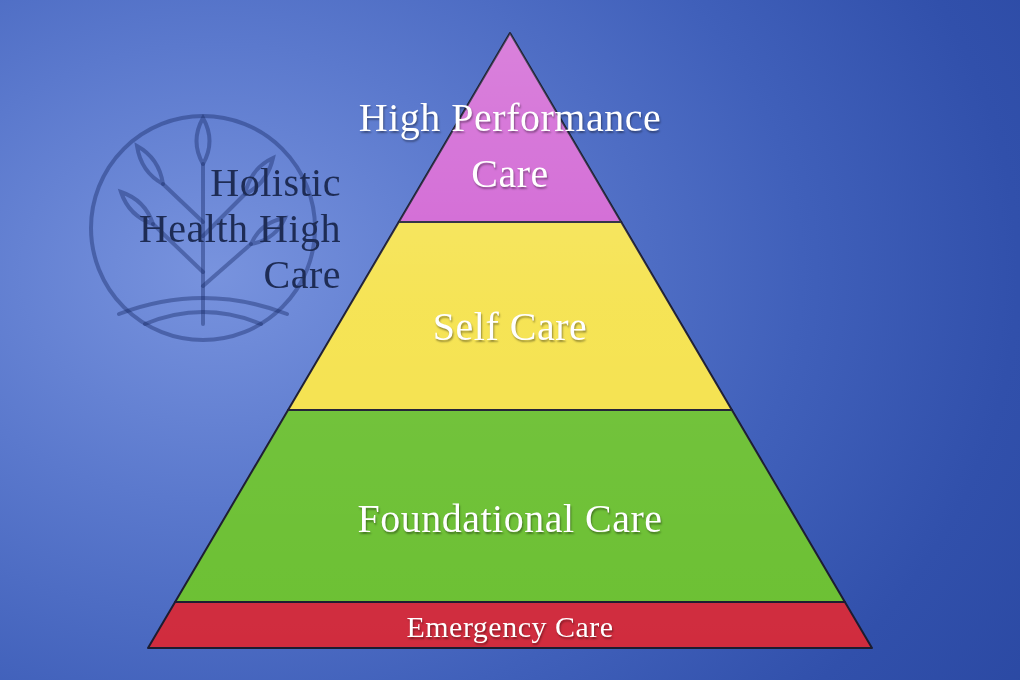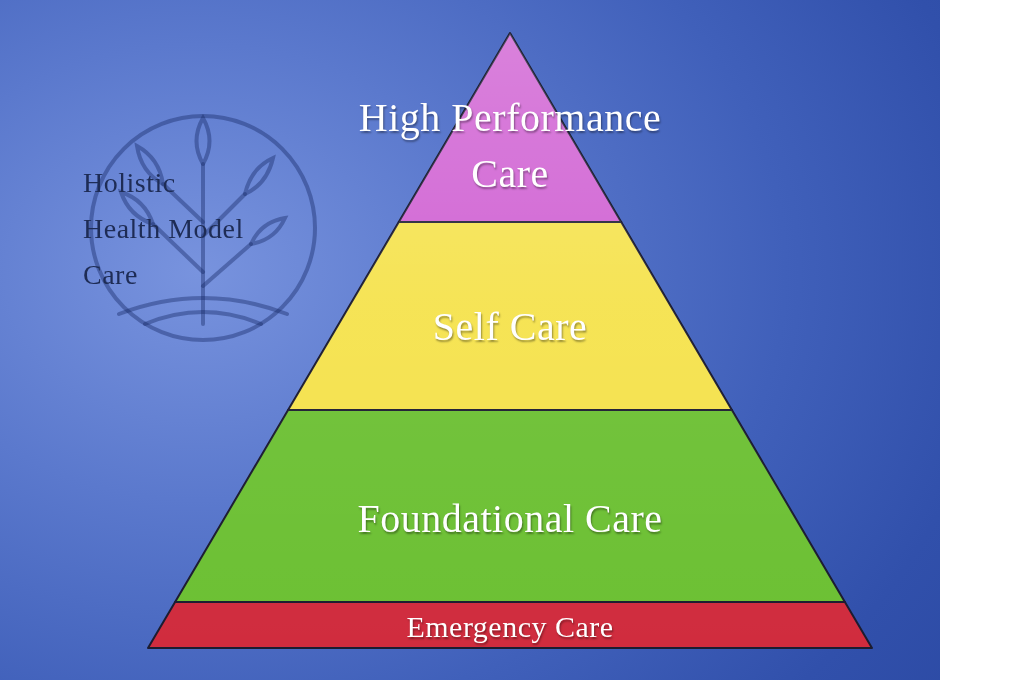--- a/index.html
+++ b/index.html
@@ -1,29 +1,29 @@
 <!DOCTYPE html>
 <html><head>
 <meta charset="utf-8">
 <style>
   html,body{margin:0;padding:0;}
   body{
     width:1020px;height:680px;overflow:hidden;
     font-family:"Liberation Serif","DejaVu Serif",serif;
   }
   .stage{
-    position:relative;width:940px;height:680px;
+    position:relative;width:1020px;height:680px;
     background:
       radial-gradient(ellipse 980px 760px at 21% 40%,
         #7893de 0%, #5b79cd 30%, #4060ba 60%, #3150ab 82%, #2b49a3 100%);
   }
   .stage svg{position:absolute;left:0;top:0;}
   .side-title{
-    position:absolute;left:83px;top:160px;width:240px;
-    text-align:left;font-size:28px;line-height:46px;
+    position:absolute;left:101px;top:160px;width:240px;
+    text-align:right;font-size:40px;line-height:46px;
     color:#1e2c55;letter-spacing:0.5px;
   }
   .side-title div{white-space:nowrap;}
   text.band-label{
     fill:#ffffff;
     text-anchor:middle;
     dominant-baseline:central;
     text-shadow:1px 2px 2px rgba(0,0,0,0.38);
     letter-spacing:0.5px;
   }
@@ -70,17 +70,17 @@
 
     <text class="band-label lg" x="510" y="117">High Performance</text>
     <text class="band-label lg" x="510" y="173">Care</text>
     <text class="band-label lg" x="510" y="326">Self Care</text>
     <text class="band-label lg" x="510" y="518">Foundational Care</text>
     <text class="band-label sm" x="510" y="626">Emergency Care</text>
   </svg>
 
   <div class="side-title">
     <div>Holistic</div>
-    <div>Health Model</div>
+    <div>Health High</div>
     <div>Care</div>
   </div>
 
 </div>
 
 </body></html>

